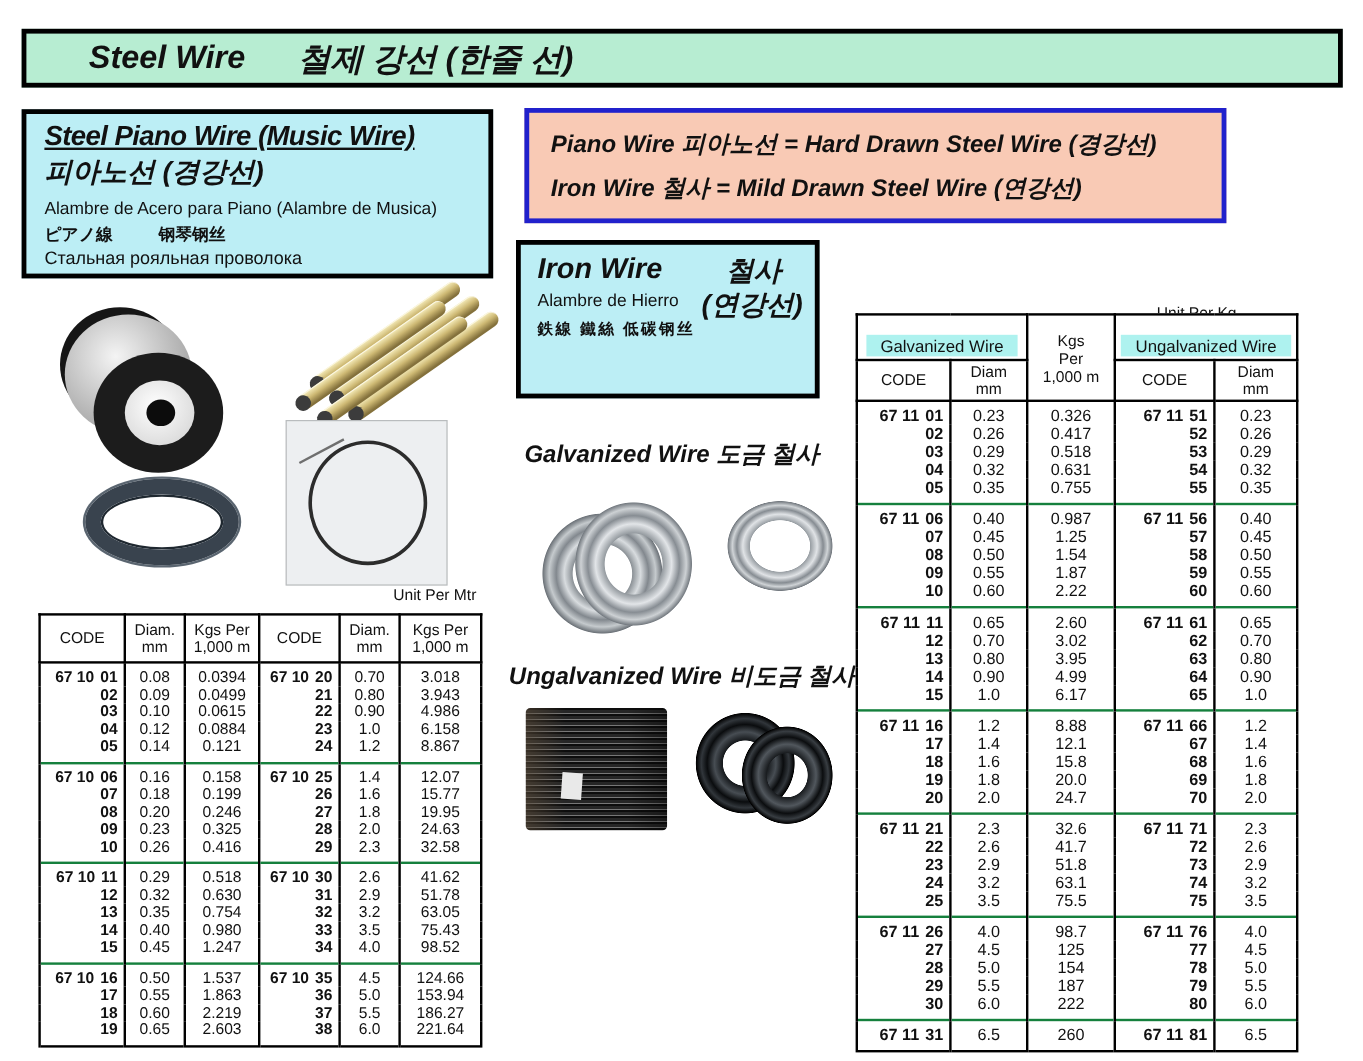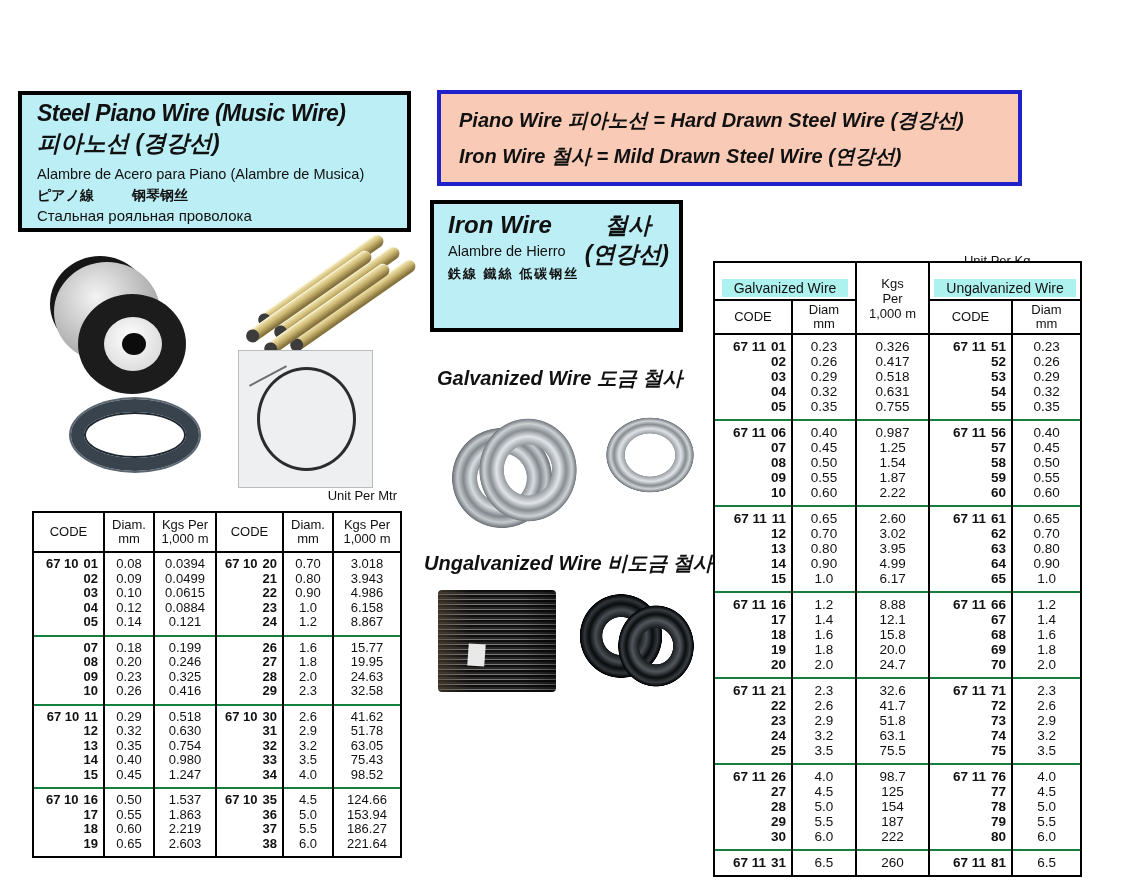--- a/index.html
+++ b/index.html
@@ -11,21 +11,21 @@
   .bi { font-weight:700; font-style:italic; }
 
   
   #banner { left:18px; top:24px; width:1101px; height:49px; background:#b7edd2;
             border:4px solid #000; display:flex; align-items:center; padding-left:52px; }
   #banner .en { font-size:27px; }
   #banner .kr { font-size:27px; margin-left:44px; }
 
   
   #piano-box { left:18px; top:91px; width:393px; height:141px; background:#bceef5; border:4px solid #000; }
-  #piano-box .t1 { font-size:23px; margin:5px 0 0 15px; letter-spacing:-0.5px; }
+  #piano-box .t1 { font-size:23px; margin:5px 0 0 15px; letter-spacing:-0.5px;text-decoration:underline; }
   #piano-box .t2 { font-size:23px; margin:1px 0 0 15px; }
   #piano-box .es { font-size:14.5px; margin:7px 0 0 15px; }
   #piano-box .jp { font-size:14px; font-weight:700; margin:5px 0 0 15px; }
   #piano-box .jp .cn { margin-left:38px; }
   #piano-box .ru { font-size:15px; margin:2px 0 0 15px; }
 
   
   #equiv-box { left:437px; top:90px; width:585px; height:96px; background:#f9cab5; border:4px solid #2121cc;
                display:flex; flex-direction:column; justify-content:center; gap:9px; padding-left:18px; }
   #equiv-box div { font-size:20px; }
@@ -134,20 +134,24 @@
                #0a0c0e 52%, #31363b 60%, #000 67%, rgba(0,0,0,0) 68%); }
   #ungalv-coil .t2 { left:40px; top:12px; width:112px; height:120px;
     background:radial-gradient(closest-side, rgba(0,0,0,0) 0 30%, #1a1d20 31%, #51575d 43%,
                #0b0d0f 53%, #383d42 61%, #000 67%, rgba(0,0,0,0) 68%); }
 </style>
 </head>
 <body>
 
 <div id="page">
 
+  <div id="banner" class="abs">
+    <span class="en bi">Steel Wire</span>
+    <span class="kr bi">철제 강선 (한줄 선)</span>
+  </div>
 
   <div id="piano-box" class="abs">
     <div class="t1 bi">Steel Piano Wire (Music Wire)</div>
     <div class="t2 bi">피아노선   (경강선)</div>
     <div class="es">Alambre de Acero para Piano (Alambre de Musica)</div>
     <div class="jp">
       <span>ピアノ線</span><span class="cn">钢琴钢丝</span>
     </div>
     <div class="ru">Стальная рояльная проволока</div>
   </div>
@@ -265,20 +269,28 @@
         <tr>
           <td class="code"><span class="pfx"></span><span>05</span></td>
           <td class="num">0.14</td>
           <td class="num">0.121</td>
           <td class="code"><span class="pfx"></span><span>24</span></td>
           <td class="num">1.2</td>
           <td class="num">8.867</td>
         </tr>
       </tbody>
       <tbody>
+        <tr>
+          <td class="code"><span class="pfx">67 10</span><span>06</span></td>
+          <td class="num">0.16</td>
+          <td class="num">0.158</td>
+          <td class="code"><span class="pfx">67 10</span><span>25</span></td>
+          <td class="num">1.4</td>
+          <td class="num">12.07</td>
+        </tr>
         <tr>
           <td class="code"><span class="pfx"></span><span>07</span></td>
           <td class="num">0.18</td>
           <td class="num">0.199</td>
           <td class="code"><span class="pfx"></span><span>26</span></td>
           <td class="num">1.6</td>
           <td class="num">15.77</td>
         </tr>
         <tr>
           <td class="code"><span class="pfx"></span><span>08</span></td>

